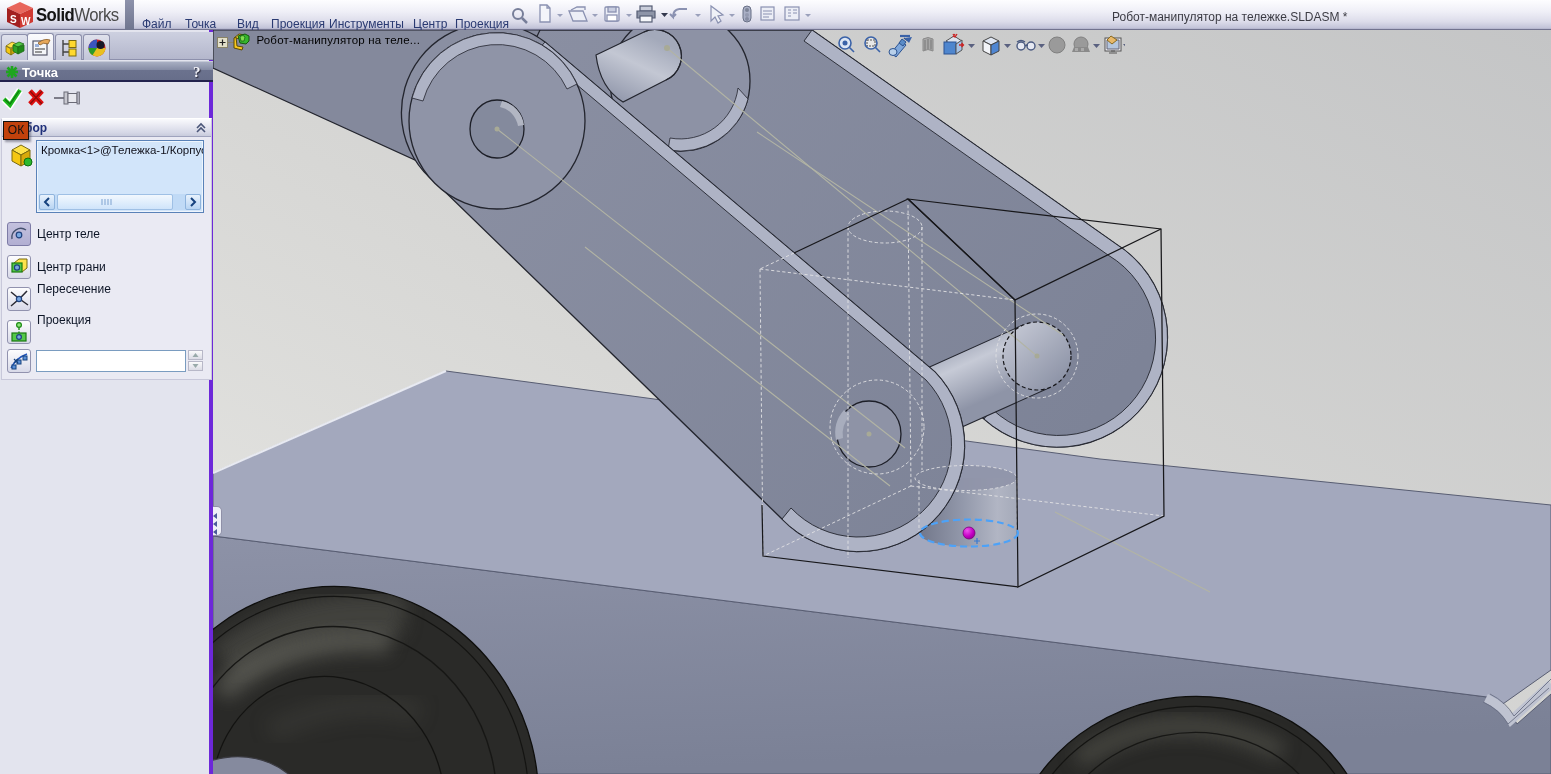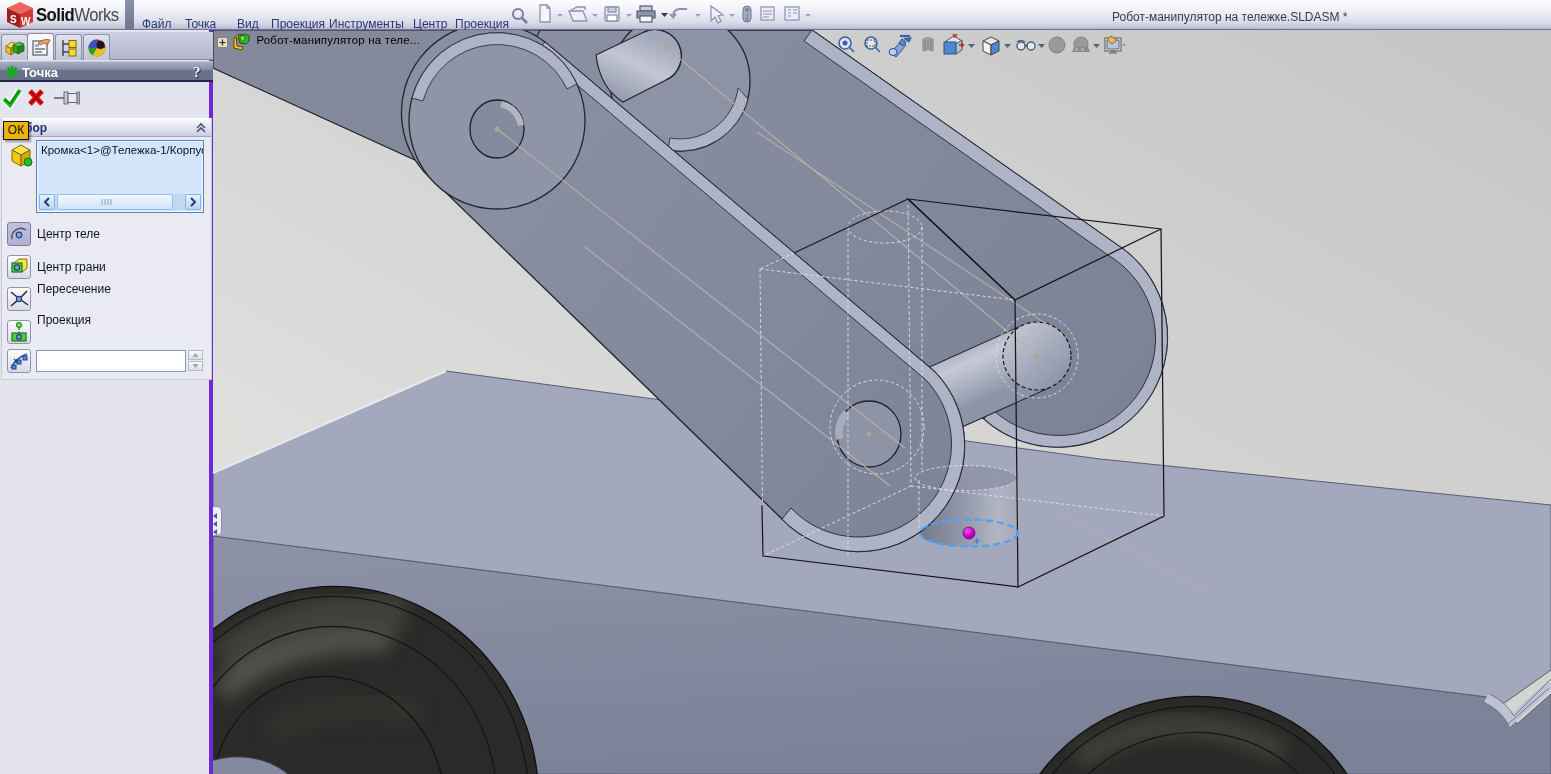--- a/index.html
+++ b/index.html
@@ -20,21 +20,21 @@
 .tab{position:absolute;top:2px;width:27px;height:26px;background:linear-gradient(#dfe1ec,#c2c5d8);border:1px solid #8d90ac;border-bottom:none;border-radius:3px 3px 0 0;}
 .tab.active{background:linear-gradient(#fbfbfd,#e8e9f2);height:27px;top:1px;z-index:3}
 #pmheader{position:absolute;left:0px;top:31px;width:213px;height:21px;background:linear-gradient(#a8aec2,#848ba4 45%,#6b728e 46%,#676e8a);border-top:1px solid #c6cad8;border-bottom:2px solid #23234d;color:#fff;font-weight:bold;font-size:13px;line-height:20px;}
 #pmheader .t{position:absolute;left:22px;top:1px}
 #pmheader .q{position:absolute;left:193px;top:0px;color:#f4f4fa;text-shadow:1px 1px 1px #2a2a3a;font-size:15px;font-family:'Liberation Serif',serif;}
 #okbtns{position:absolute;left:0;top:53px;width:213px;height:34px;}
 
 #grp{position:absolute;left:1px;top:88px;width:211px;height:262px;background:#eaeaf3;border:1px solid #c8c8da;border-top:1px solid #fff;}
 #grphdr{position:absolute;left:0px;top:0px;width:209px;height:18px;background:linear-gradient(#fafafd,#d5d7e6 80%,#c8cbdc);border-bottom:1px solid #9fa3bd;font-size:12px;font-weight:bold;color:#20307a;}
 #grphdr .t{position:absolute;left:23px;top:2px}
-#oktip{position:absolute;left:3px;top:91px;width:26px;height:19px;background:#eab308;border:1px solid #111;box-shadow:2px 2px 2px rgba(80,80,100,.55);font-size:12px;color:#111;text-align:center;line-height:17px;z-index:9}
+#oktip{position:absolute;left:3px;top:91px;width:26px;height:19px;background:#c2410c;border:1px solid #111;box-shadow:2px 2px 2px rgba(80,80,100,.55);font-size:12px;color:#111;text-align:center;line-height:17px;z-index:9}
 #selbox{position:absolute;left:36px;top:110px;width:168px;height:73px;background:#d2e5fa;border:1px solid #5a82b8;box-shadow:inset 0 0 0 1px #eef5fd;font-size:11.5px;color:#10101a;overflow:hidden;}
 #selbox .txt{position:absolute;left:4px;top:3px;white-space:nowrap}
 #selscroll{position:absolute;left:2px;bottom:2px;height:16px;width:162px;background:#c0daf6;}
 .sbtn{position:absolute;top:0;width:16px;height:16px;background:linear-gradient(#e8f2fd,#b8d4f2);border:1px solid #8fb4dd;border-radius:2px;}
 #selthumb{position:absolute;left:18px;top:0px;width:116px;height:16px;background:linear-gradient(#f2f8fe,#cfe4fa);border:1px solid #9fc0e5;border-radius:2px;}
 .cubeicon{position:absolute;left:8px;top:112px;}
 .optbtn{position:absolute;left:7px;width:24px;height:24px;border:1px solid #9192ae;border-radius:3px;background:linear-gradient(#fdfdfe,#d8d9e8);}
 .optbtn.pressed{background:linear-gradient(#c3c1de,#b2afd2);border-color:#7d7ba6;}
 .optlbl{position:absolute;left:37px;font-size:12px;color:#0d1526;}
 #numfld{position:absolute;left:36px;top:320px;width:150px;height:22px;background:#fff;border:1px solid #7a9cc0;}

